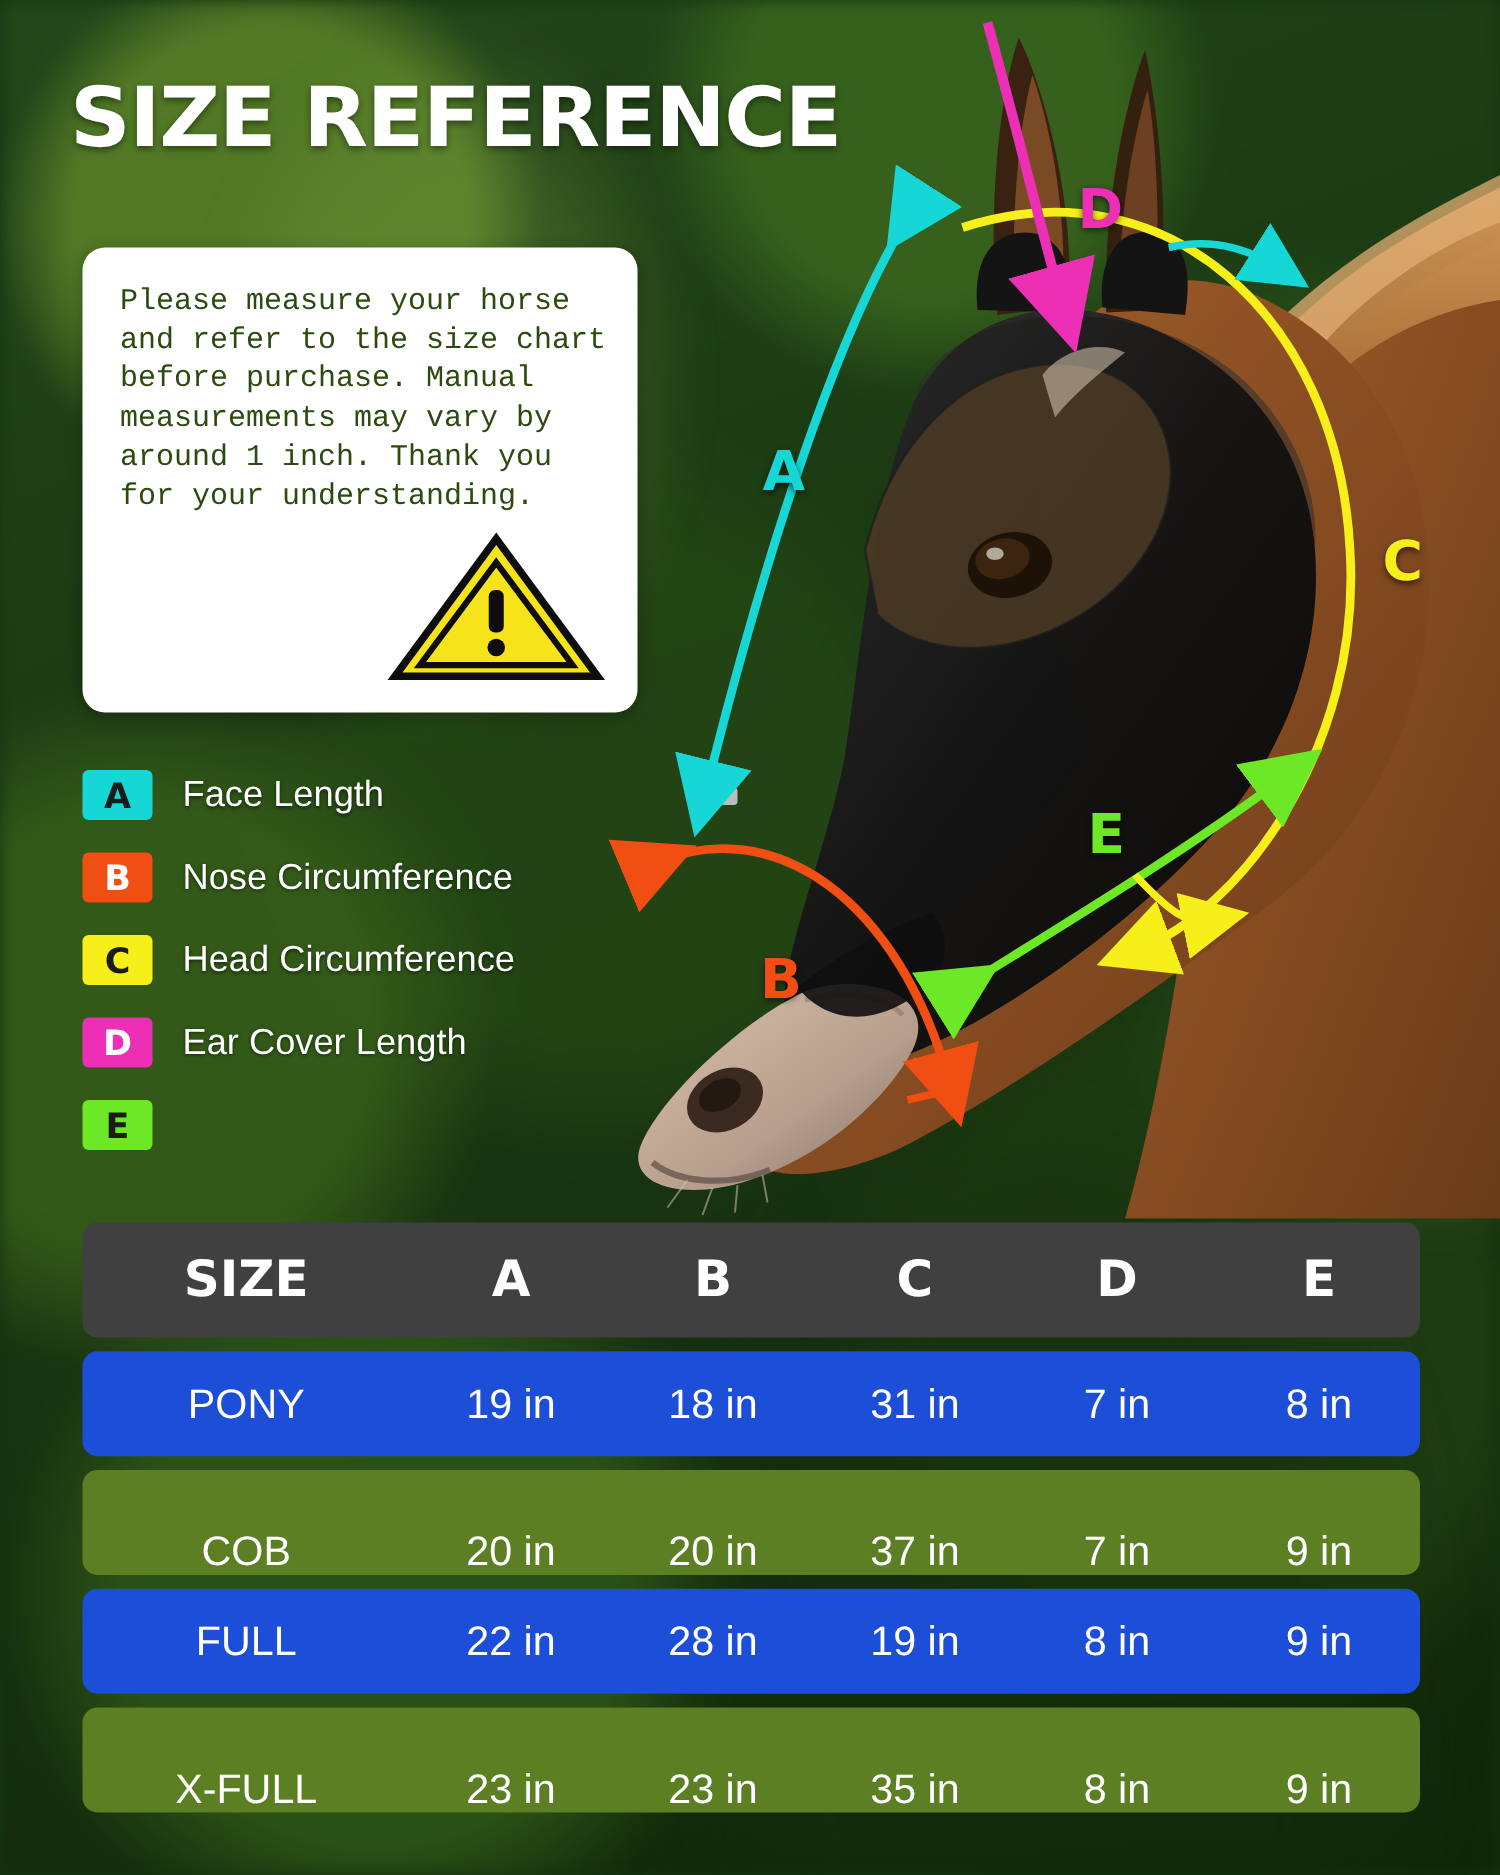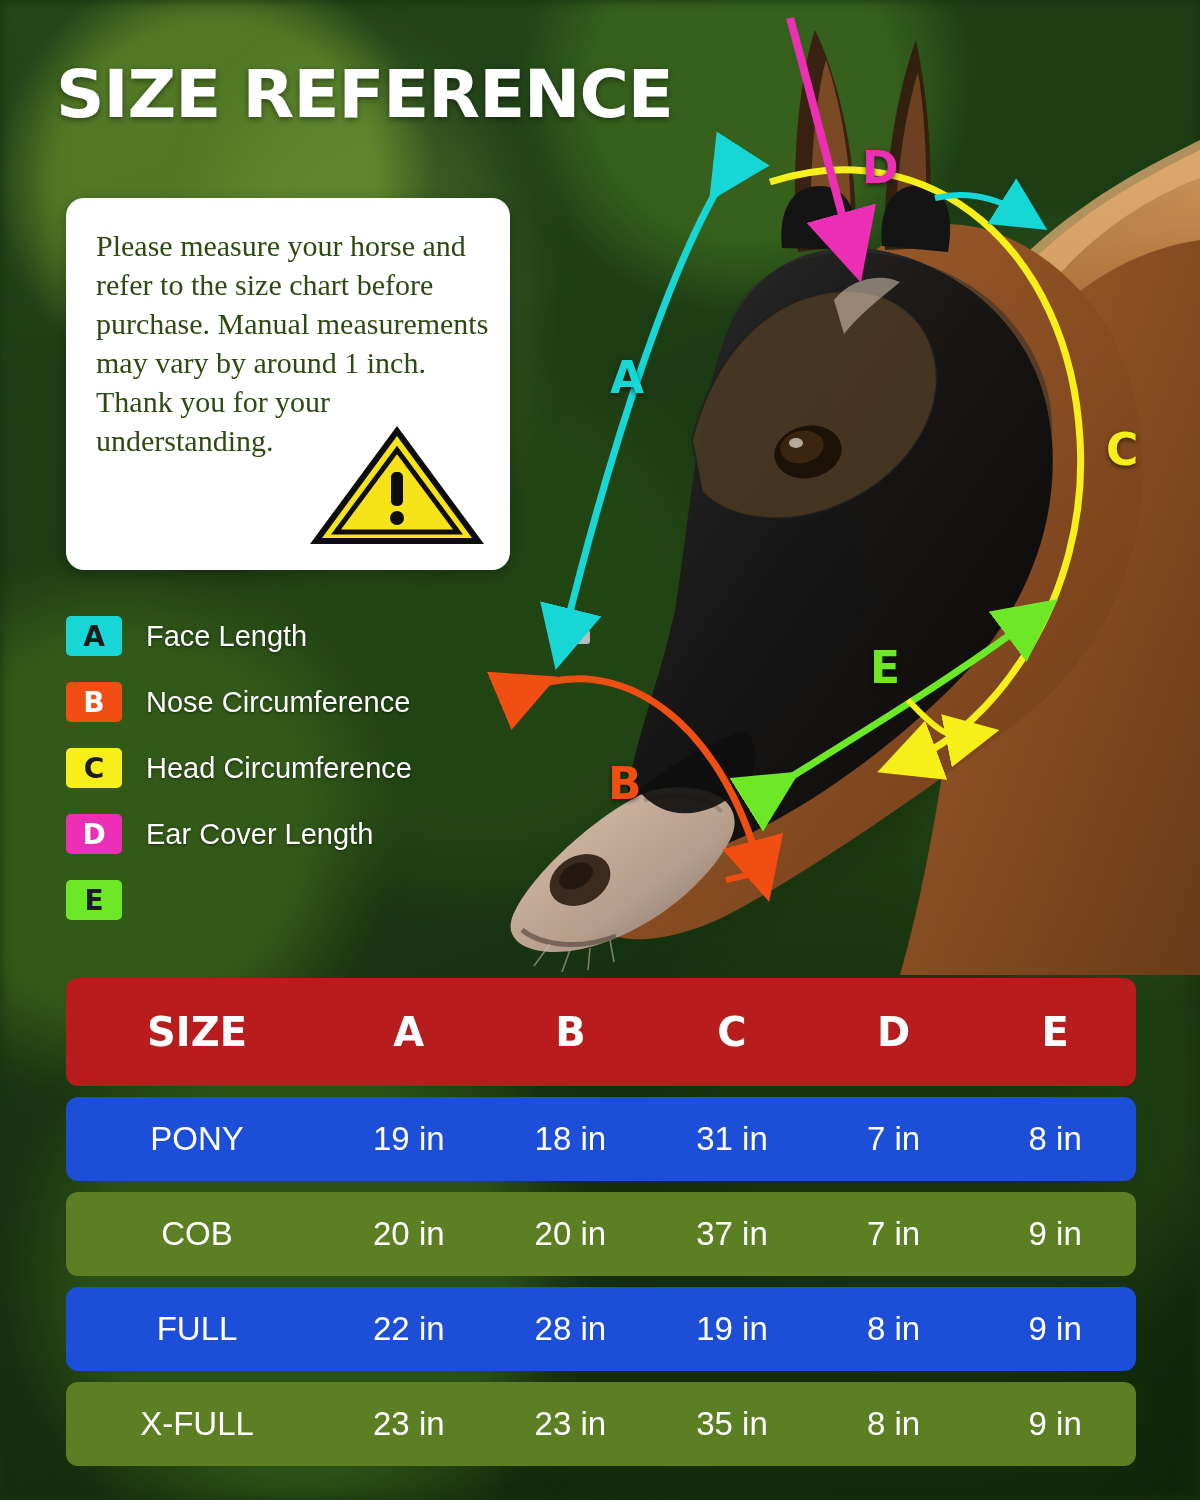--- a/index.html
+++ b/index.html
@@ -53,24 +53,24 @@
   .note-card {
     position: absolute; left: 66px; top: 198px;
     width: 444px; height: 372px;
     background: #ffffff;
     border-radius: 18px;
     box-shadow: 0 4px 14px rgba(0,0,0,0.3);
   }
   .note-text {
     position: absolute; left: 30px; top: 28px;
     width: 400px;
-    font-size: 30px;
+    font-size: 24px;
     line-height: 1.30;
     color: #2d4a10;
-    font-family: Liberation Serif, serif;
+    font-family: Liberation Mono, monospace;
   }
   .warn-tri {
     position: absolute; left: 240px; top: 222px;
     width: 182px; height: 130px;
   }
 
   
   .legend { position: absolute; left: 66px; top: 612px; width: 470px; }
   .legend-row {
     display: flex; align-items: center;
@@ -109,23 +109,23 @@
   }
 
   
   .table { position: absolute; left: 66px; top: 978px; width: 1070px; }
   .trow {
     display: flex; align-items: center;
     height: 84px;
     border-radius: 12px;
     margin-bottom: 11px;
   }
-  .trow.head { background: #b91c1c; height: 108px; }
+  .trow.head { background: #404040; height: 92px; }
   .trow.odd  { background: #1d4ed8; }
-  .trow.even { background: #5c7f23; }
+  .trow.even { background: #5c7f23; align-items: flex-end; }
   .tcell {
     color: #ffffff;
     font-family: "Liberation Sans", sans-serif;
     text-align: center;
   }
   .trow.head .tcell {
     font-size: 40px; font-weight: 800;
     font-family: "DejaVu Sans", sans-serif;
   }
   .trow .tcell { font-size: 33px; }

